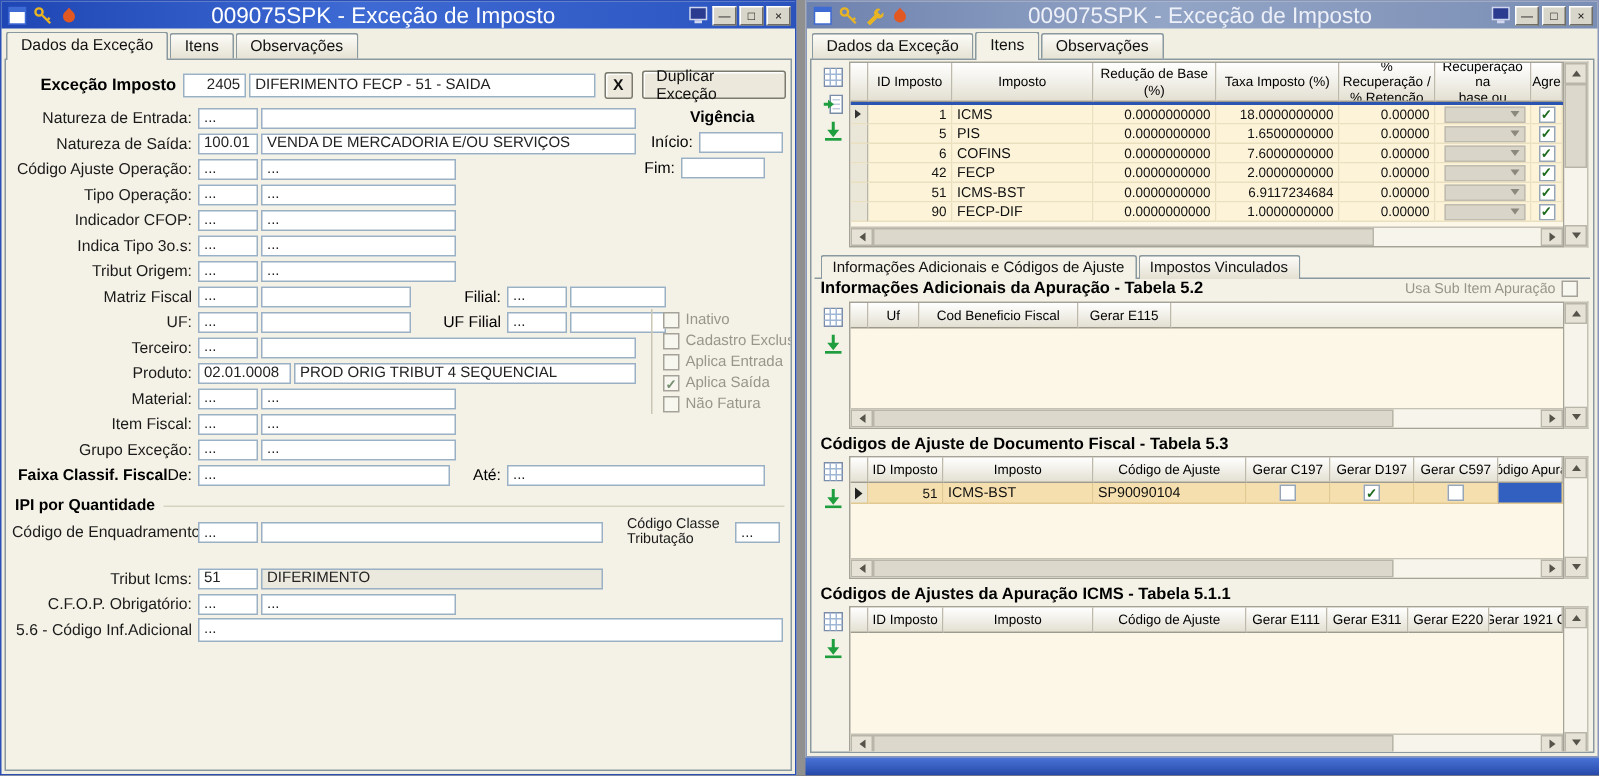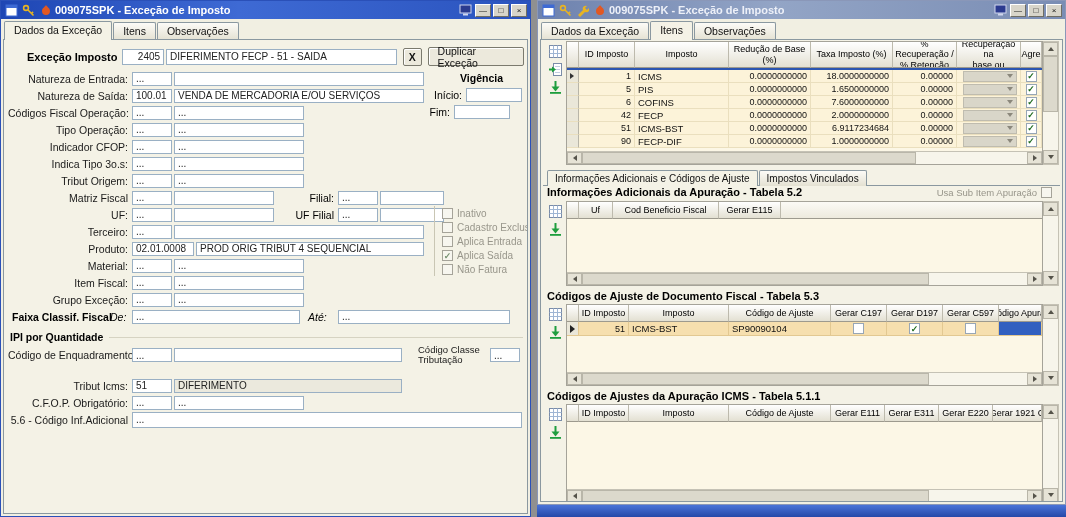--- a/index.html
+++ b/index.html
@@ -10,21 +10,21 @@
   
   .win { position:absolute; top:0; background:#F1EFE2; }
   .win-left  { left:0;   width:531px; height:517px; border:1px solid #2A50B8; z-index:2; }
   .win-right { left:537px; width:529px; height:505px; border:1px solid #8A97B8; }
   .bottom-strip { position:absolute; left:537px; top:505px; width:529px; height:12px;
                   background:linear-gradient(#4A74D8,#2548A8); }
 
   .titlebar { height:18px; display:flex; align-items:center; padding:0 3px; gap:2px; }
   .titlebar.active   { background:linear-gradient(90deg,#1E46B4,#3E6AD4 45%,#2A53BE); }
   .titlebar.inactive { background:linear-gradient(90deg,#6E82AE,#93A5C6 45%,#7A8DB4); }
-  .tb-title { flex:1; color:#fff; font-size:11px; font-weight:bold;
+  .tb-title { flex:1; text-align:center; color:#fff; font-size:15px; font-weight:normal;
               white-space:nowrap; overflow:hidden; }
   .titlebar.inactive .tb-title { color:#EDF0F8; }
   .tb-btn { width:16px; height:13px; background:#D8D5CA; border:1px solid;
             border-color:#FFFFFF #6F6D63 #6F6D63 #FFFFFF; font-size:8px; line-height:11px;
             text-align:center; color:#111; }
   .tb-icon { width:15px; height:14px; display:flex; align-items:center; justify-content:center; }
 
   
   .tabstrip { display:flex; align-items:flex-end; height:20px; padding:2px 2px 0 3px; gap:1px; }
   .tab { border:1px solid #8A98A0; border-bottom:none; background:linear-gradient(#FCFBF7,#E4E1D2);
@@ -66,21 +66,21 @@
   .vig-row   { position:absolute; display:flex; align-items:center; }
   .vig-inicio{ left:408px; top:18px; } .vig-fim{ left:396px; top:35px; }
   .vig-row .vlab { width:50px; text-align:right; padding-right:4px; font-size:10.5px; }
   .chkblock { position:absolute; left:426px; top:136px; border-left:1px solid #C9C6B4; padding-left:7px; }
   .chk { display:flex; align-items:center; height:14px; gap:4px; }
   .cbx { width:11px; height:11px; border:1px solid #A5A399; background:#F7F6EF; font-size:9px;
          color:#74906F; text-align:center; line-height:10px; flex:none; }
   .cbx.checked::after { content:"✓"; font-weight:bold; }
   .chk .clab { font-size:10px; color:#98968B; white-space:nowrap; }
   .faixa-title { font-weight:bold; font-size:10.5px; width:102px; padding-left:4px; white-space:nowrap; }
-  .minilabel { width:22px; text-align:left; padding-right:4px; font-size:10.5px;font-style:italic; }
+  .minilabel { width:22px; text-align:right; padding-right:4px; font-size:10.5px; }
   .minilabel.ate { width:30px; margin-left:6px; }
   .classe-label { width:72px; font-size:9.5px; line-height:1.08; margin-left:14px; color:#1A1A1A; }
   .combo { width:172px; height:15px; background:#EFEDE1; border:1px solid #A5A399;
            display:flex; justify-content:flex-end; }
   .combo .dd { width:15px; background:#E4E1D3; border-left:1px solid #B9B6A9;
                display:flex; align-items:center; justify-content:center; }
   .dar { width:0; height:0; border-top:4px solid #84816F; border-left:3px solid transparent;
          border-right:3px solid transparent; }
   .gap12 { height:12px; }
 
@@ -212,21 +212,21 @@
           <span class="flabel">Natureza de Entrada:</span>
           <div class="box code">...</div>
           <div class="box w250"></div>
         </div>
         <div class="frow">
           <span class="flabel">Natureza de Saída:</span>
           <div class="box code">100.01</div>
           <div class="box w250">VENDA DE MERCADORIA E/OU SERVIÇOS</div>
         </div>
         <div class="frow">
-          <span class="flabel">Códigos Fiscal Operação:</span>
+          <span class="flabel">Código Ajuste Operação:</span>
           <div class="box code">...</div>
           <div class="box w130">...</div>
         </div>
         <div class="frow">
           <span class="flabel">Tipo Operação:</span>
           <div class="box code">...</div>
           <div class="box w130">...</div>
         </div>
         <div class="frow">
           <span class="flabel">Indicador CFOP:</span>

